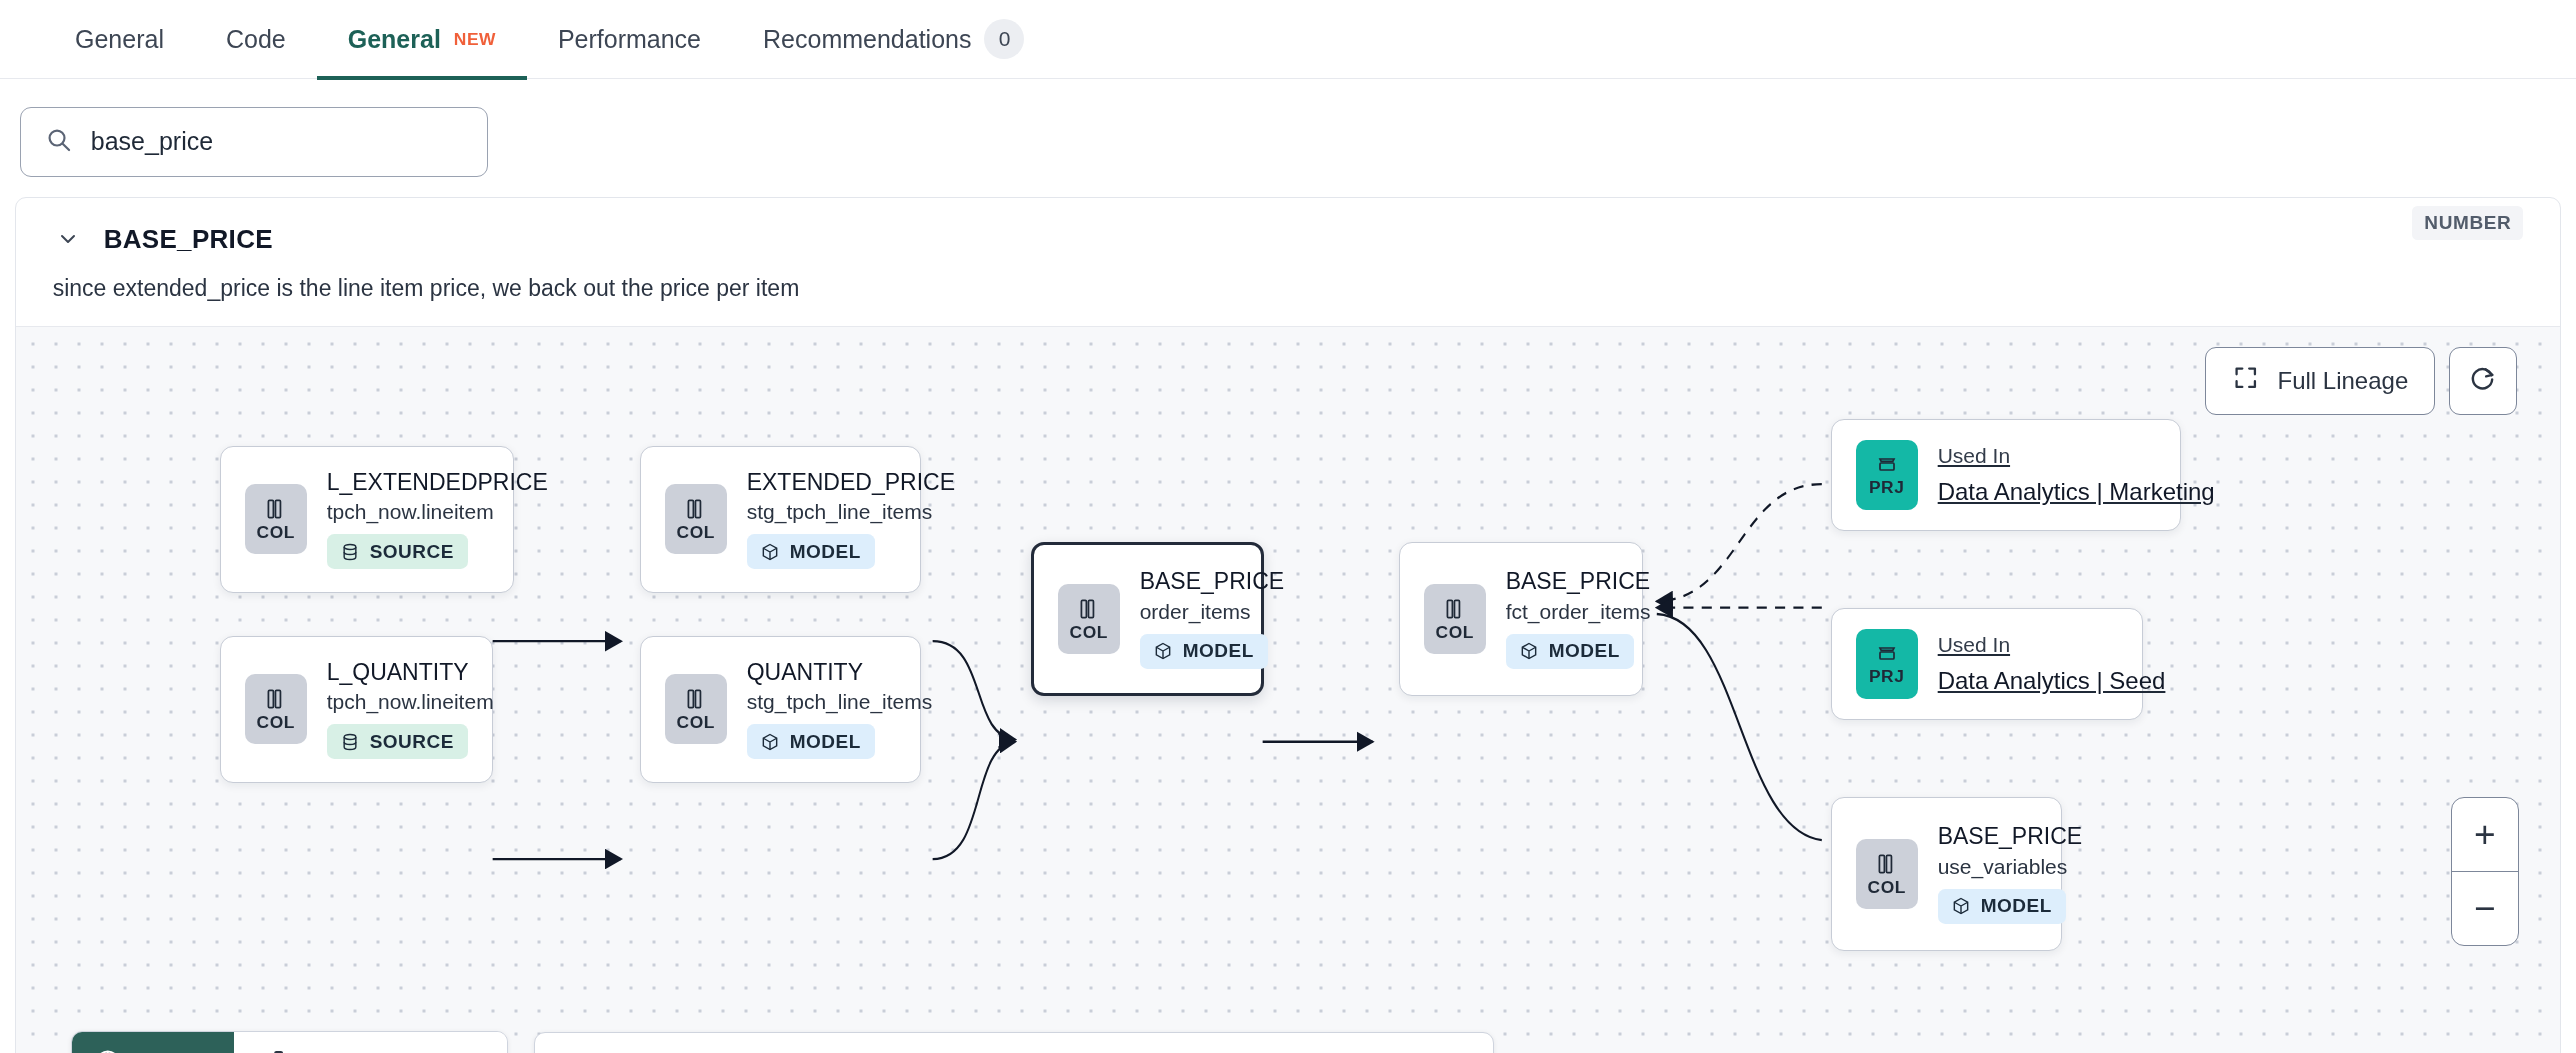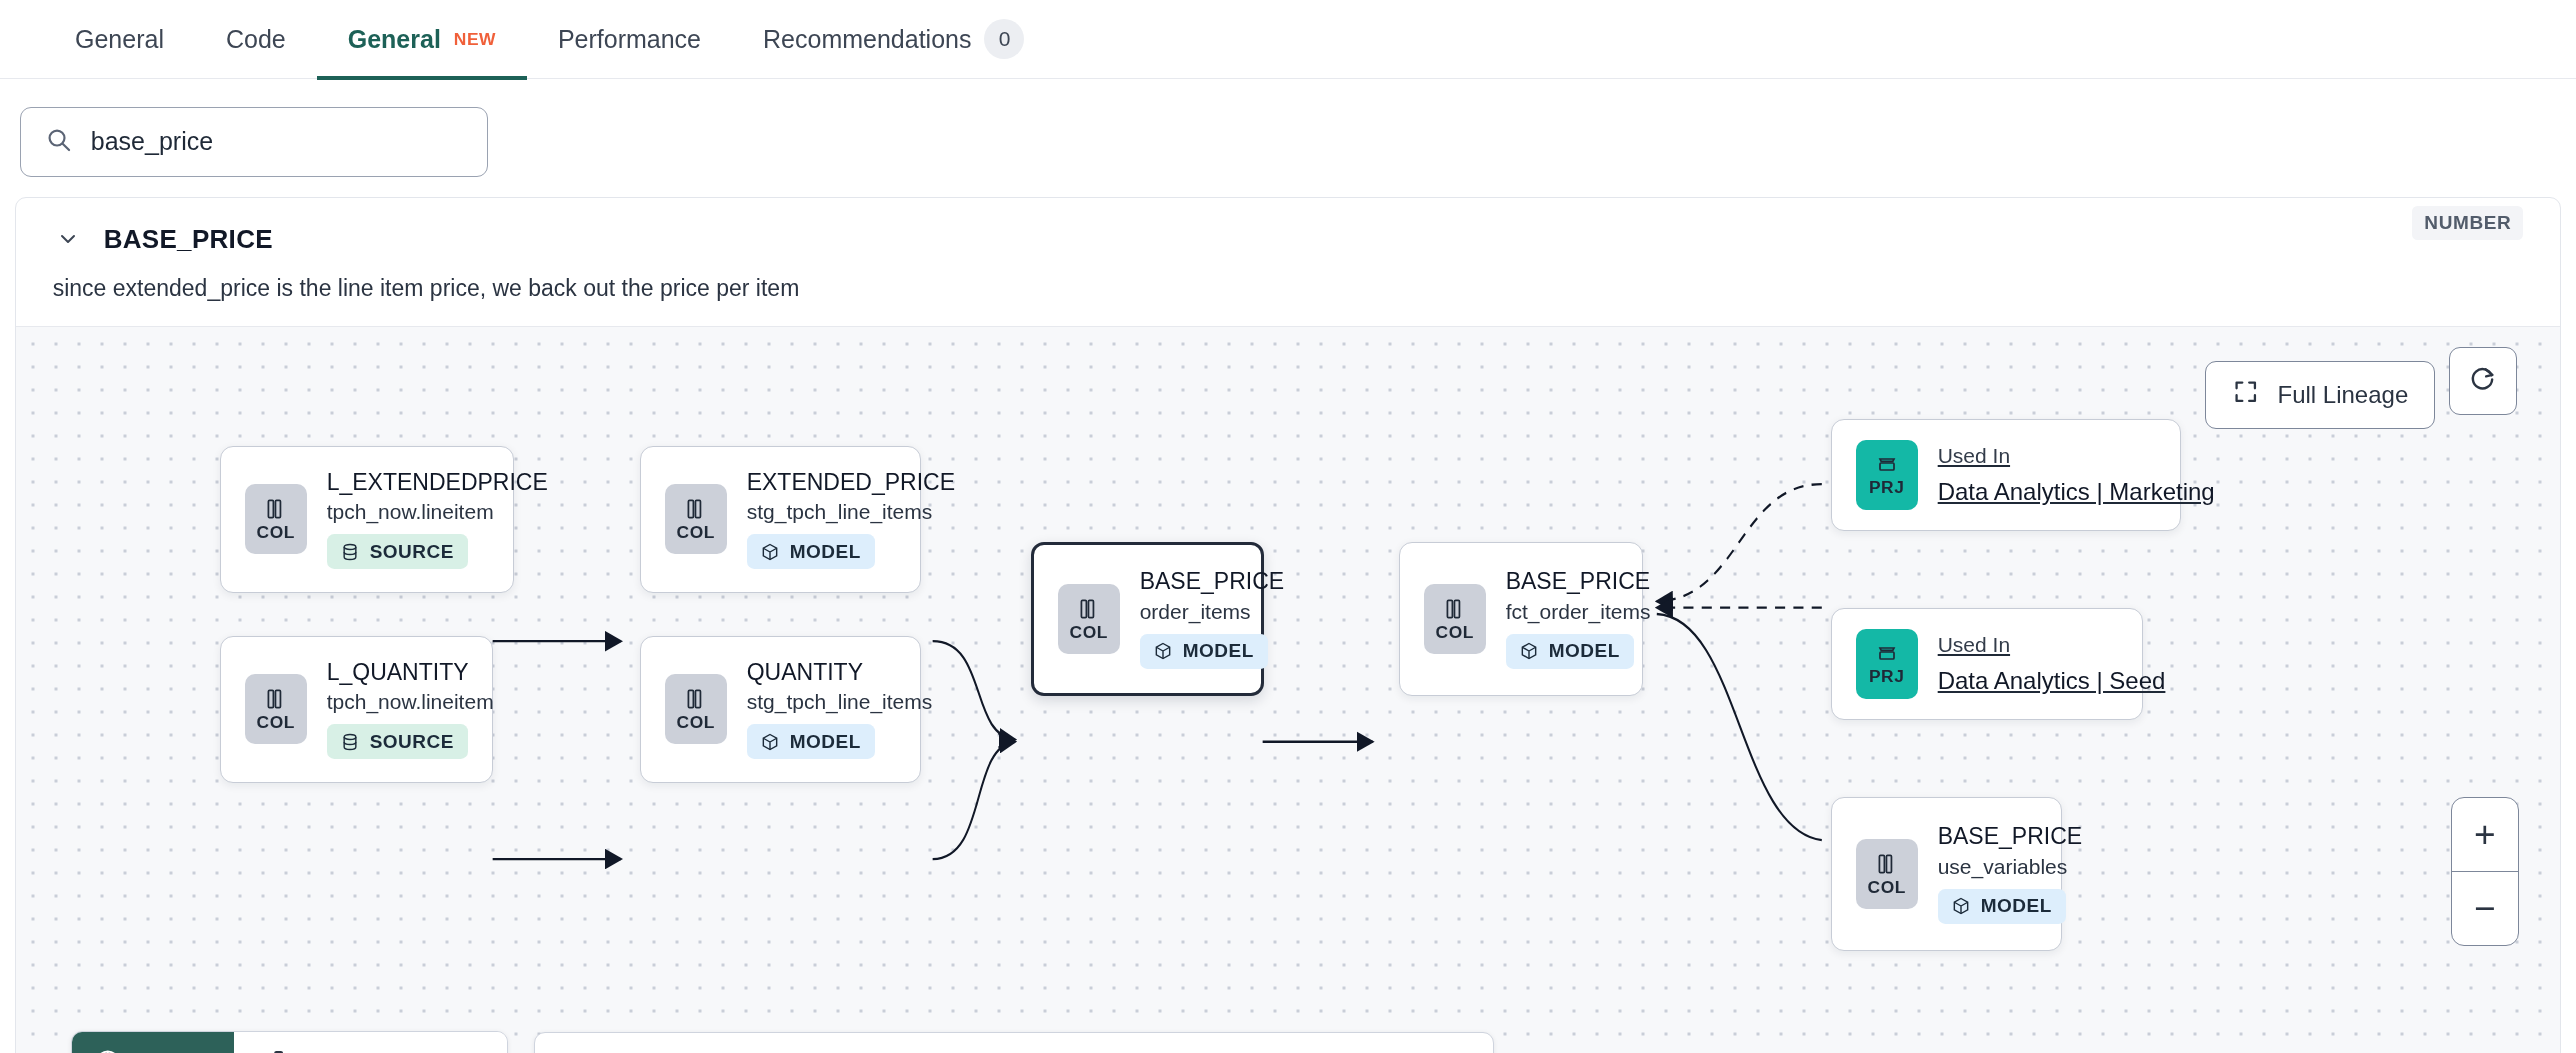--- a/index.html
+++ b/index.html
@@ -476,21 +476,21 @@
         <span class="pill model">
           <svg width="20" height="20" viewBox="0 0 24 24" fill="none" stroke="#1c2b3a" stroke-width="1.7">
             <path d="M12 3l8 4.5v9L12 21l-8-4.5v-9z"></path>
               <path d="M12 12l8-4.5M12 12v9M12 12L4 7.5"></path>
           </svg>
           <span>MODEL</span>
         </span>
       </span>
     </div>
 
-    <div class="lineage-btn" style="left:2189px;top:34px;">
+    <div class="lineage-btn" style="left:2189px;top:20px;">
       <span>
         <svg width="27.5" height="27.5" viewBox="0 0 24 24" fill="none" stroke="#2b3442" stroke-width="2" stroke-linecap="round" stroke-linejoin="round">
           <polyline points="4 9 4 4 9 4"></polyline>
             <polyline points="15 4 20 4 20 9"></polyline>
             <polyline points="20 15 20 20 15 20"></polyline>
             <polyline points="9 20 4 20 4 15"></polyline>
         </svg>
       </span>
       <span>Full Lineage</span>
     </div>

